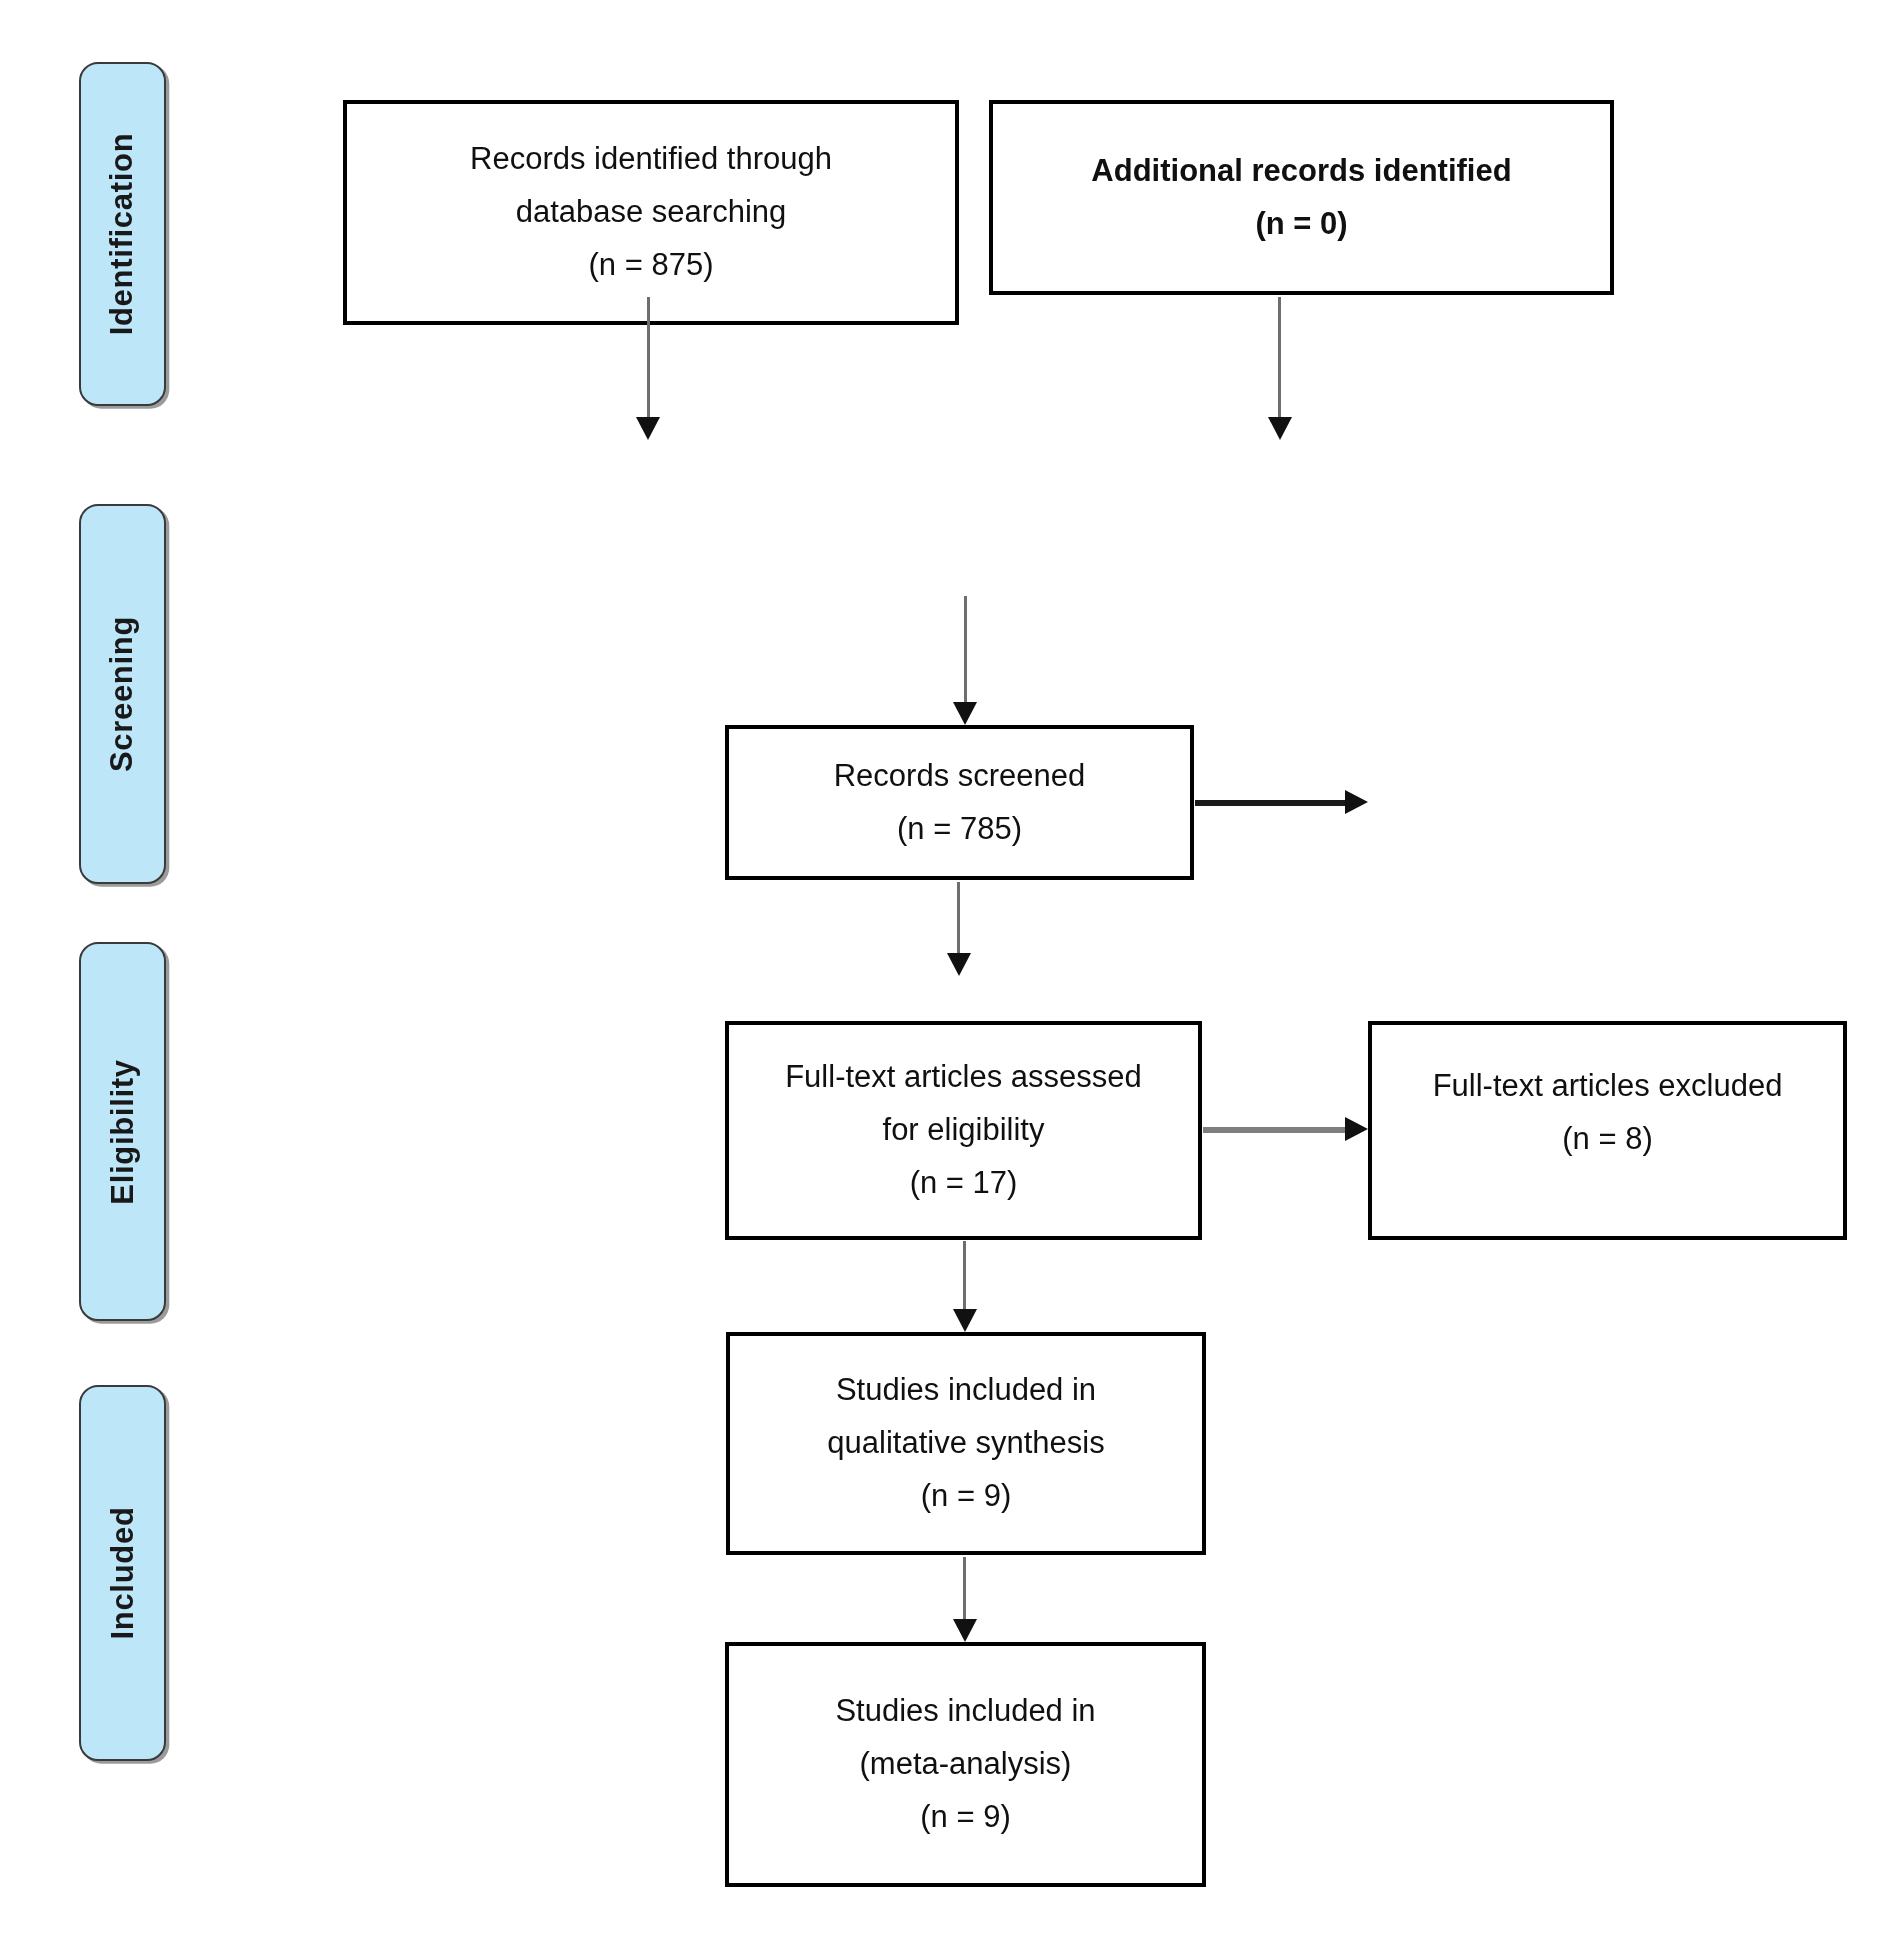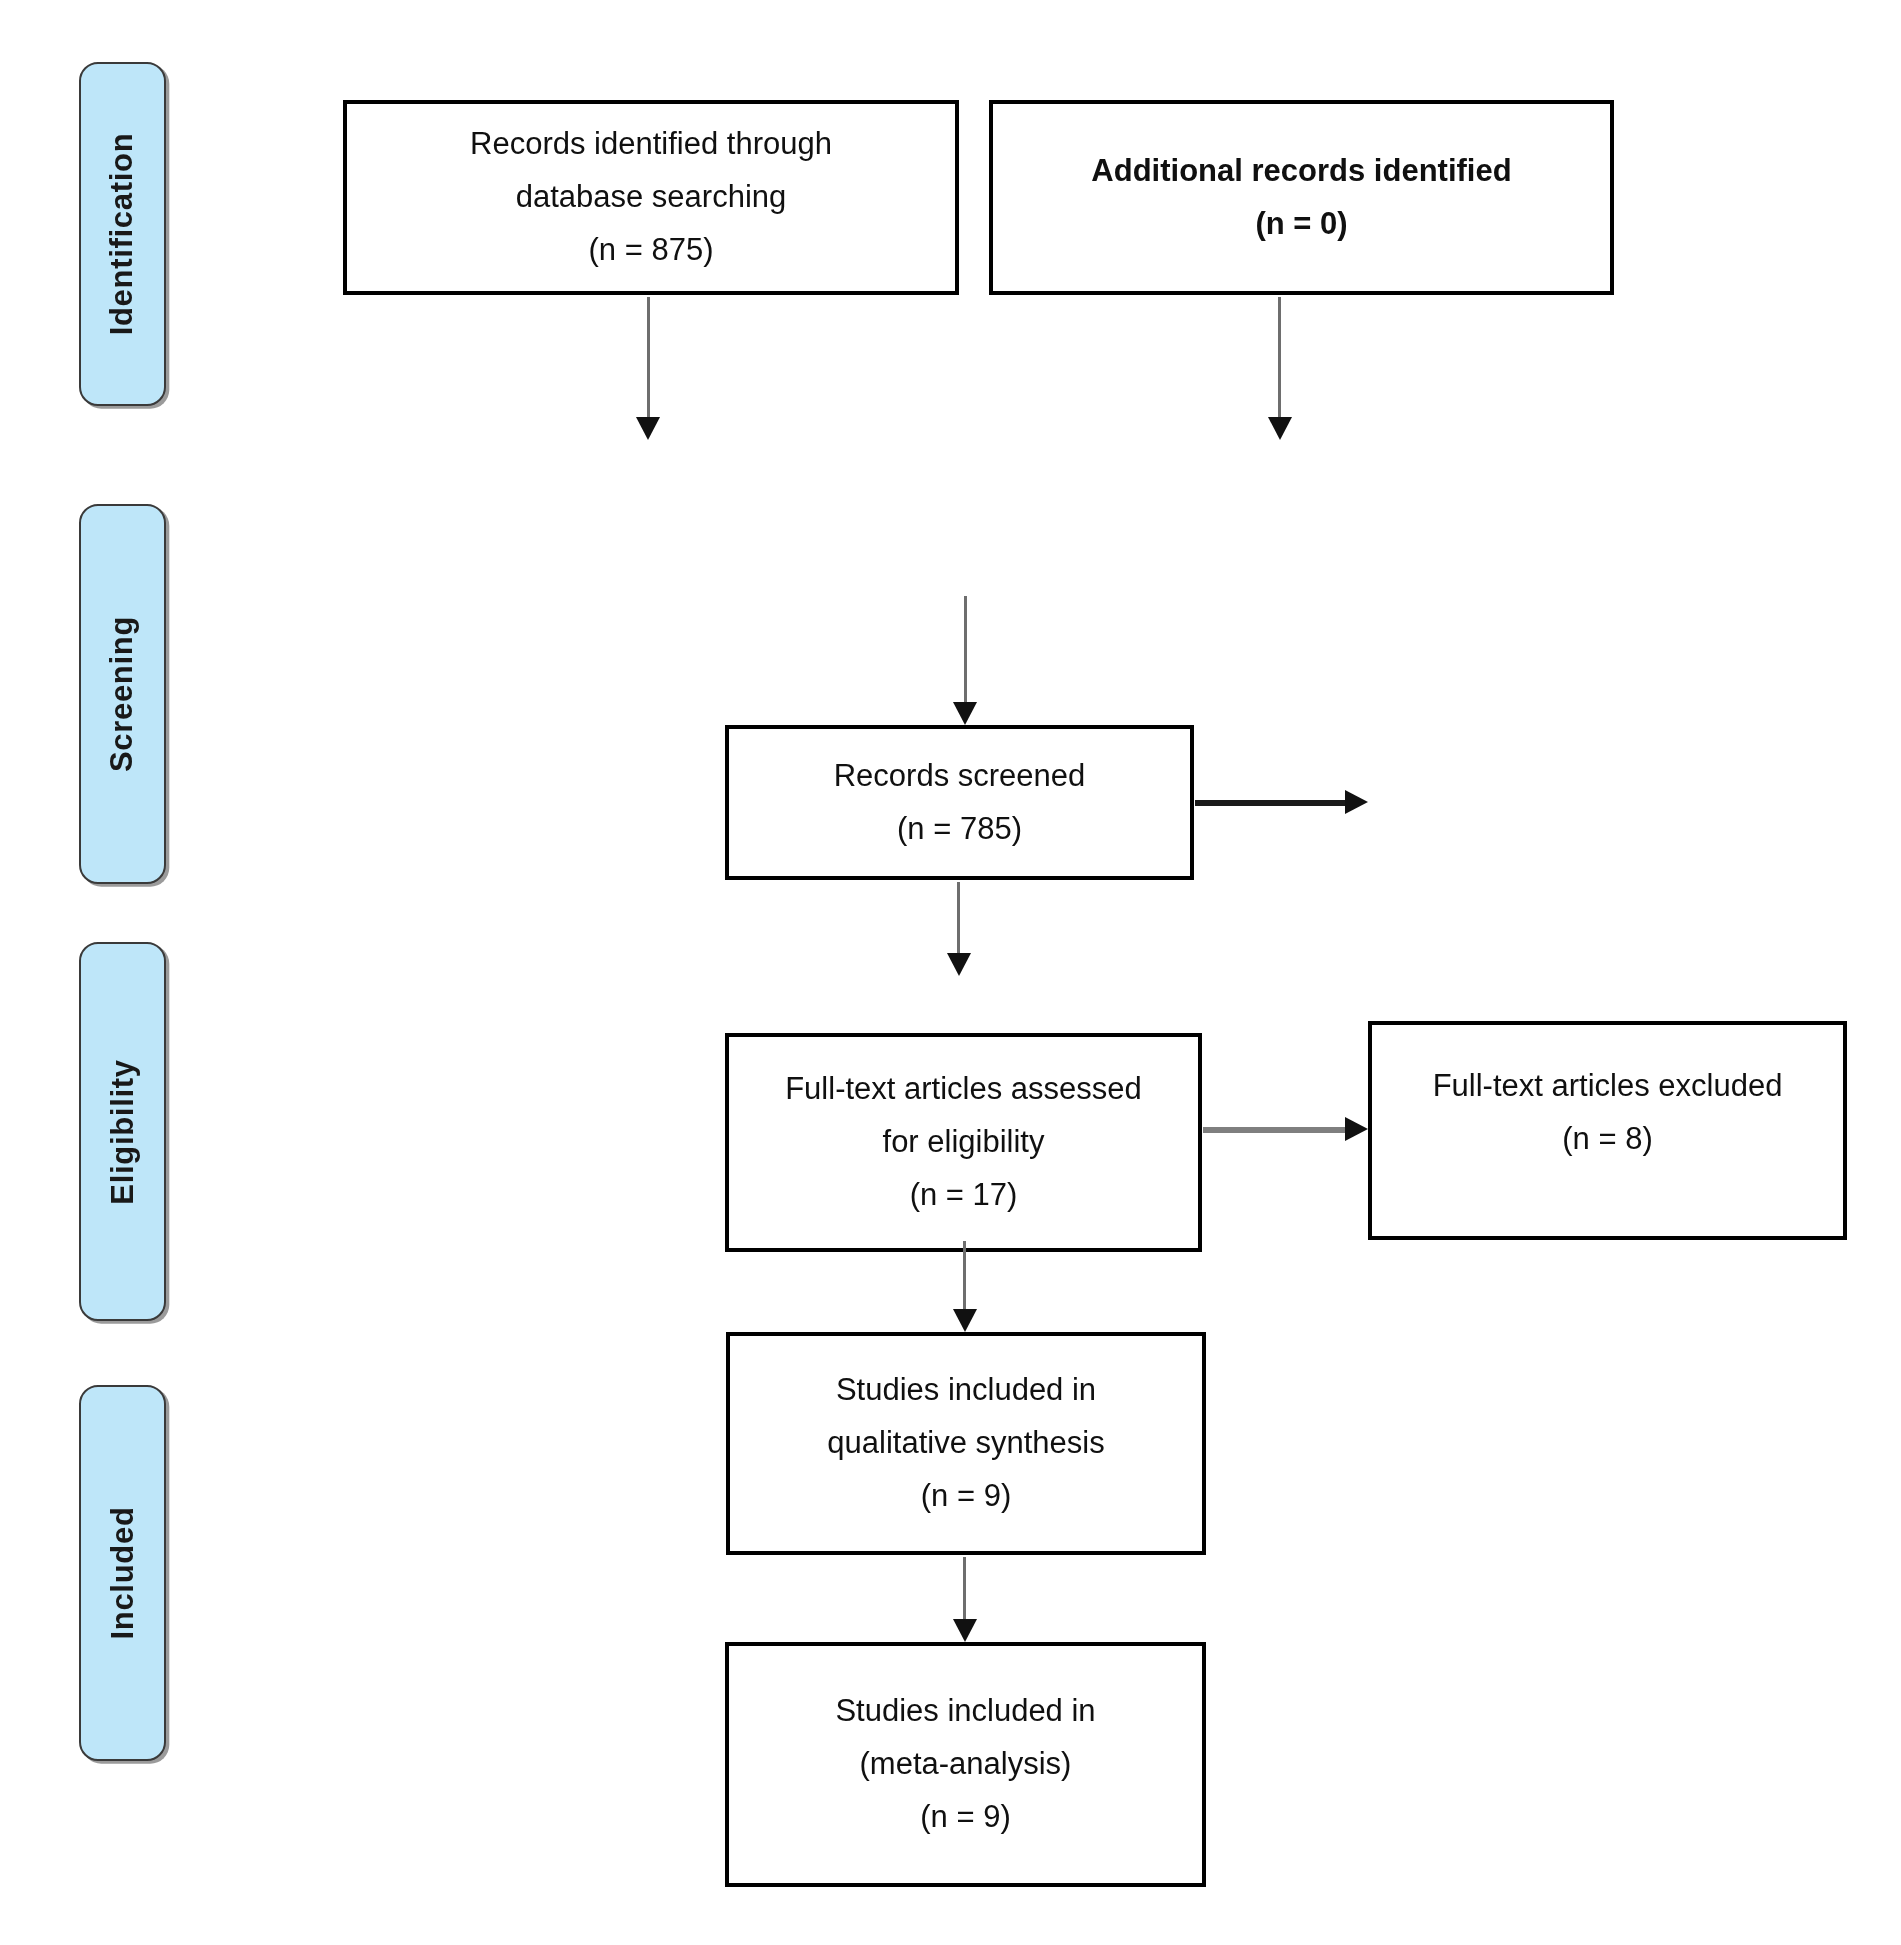--- a/index.html
+++ b/index.html
@@ -55,26 +55,26 @@
     background:#ffffff;
     display:flex;
     flex-direction:column;
     align-items:center;
     justify-content:center;
     text-align:center;
     font-size:31px;
     line-height:1.7;
   }
   .box .line{display:block;white-space:nowrap;}
-  #box-records-identified{left:343px;top:100px;width:616px;height:195px;}
+  #box-records-identified{left:343px;top:100px;width:616px;height:225px;}
   #box-additional-records{left:989px;top:100px;width:625px;height:195px;font-weight:bold;}
   #box-duplicates-removed{left:577px;top:441px;width:774px;height:154px;}
   #box-records-screened{left:725px;top:725px;width:469px;height:155px;}
   #box-records-excluded{left:1368px;top:725px;width:479px;height:155px;}
-  #box-fulltext-assessed{left:725px;top:1021px;width:477px;height:219px;margin-top:12px;}
+  #box-fulltext-assessed{left:725px;top:1021px;width:477px;height:219px;}
   #box-fulltext-excluded{left:1368px;top:1021px;width:479px;height:219px;justify-content:flex-start;padding-top:35px;}
   #box-qualitative{left:726px;top:1332px;width:480px;height:223px;}
   #box-quantitative{left:725px;top:1642px;width:481px;height:245px;}
 
   
   .stem-v{position:absolute;width:3.3px;background:var(--arrow-stem);}
   .stem-h{position:absolute;height:6px;background:#1a1a1a;}
   .stem-h.gray{background:#7f7f7f;}
   .head-down{
     position:absolute;width:0;height:0;

